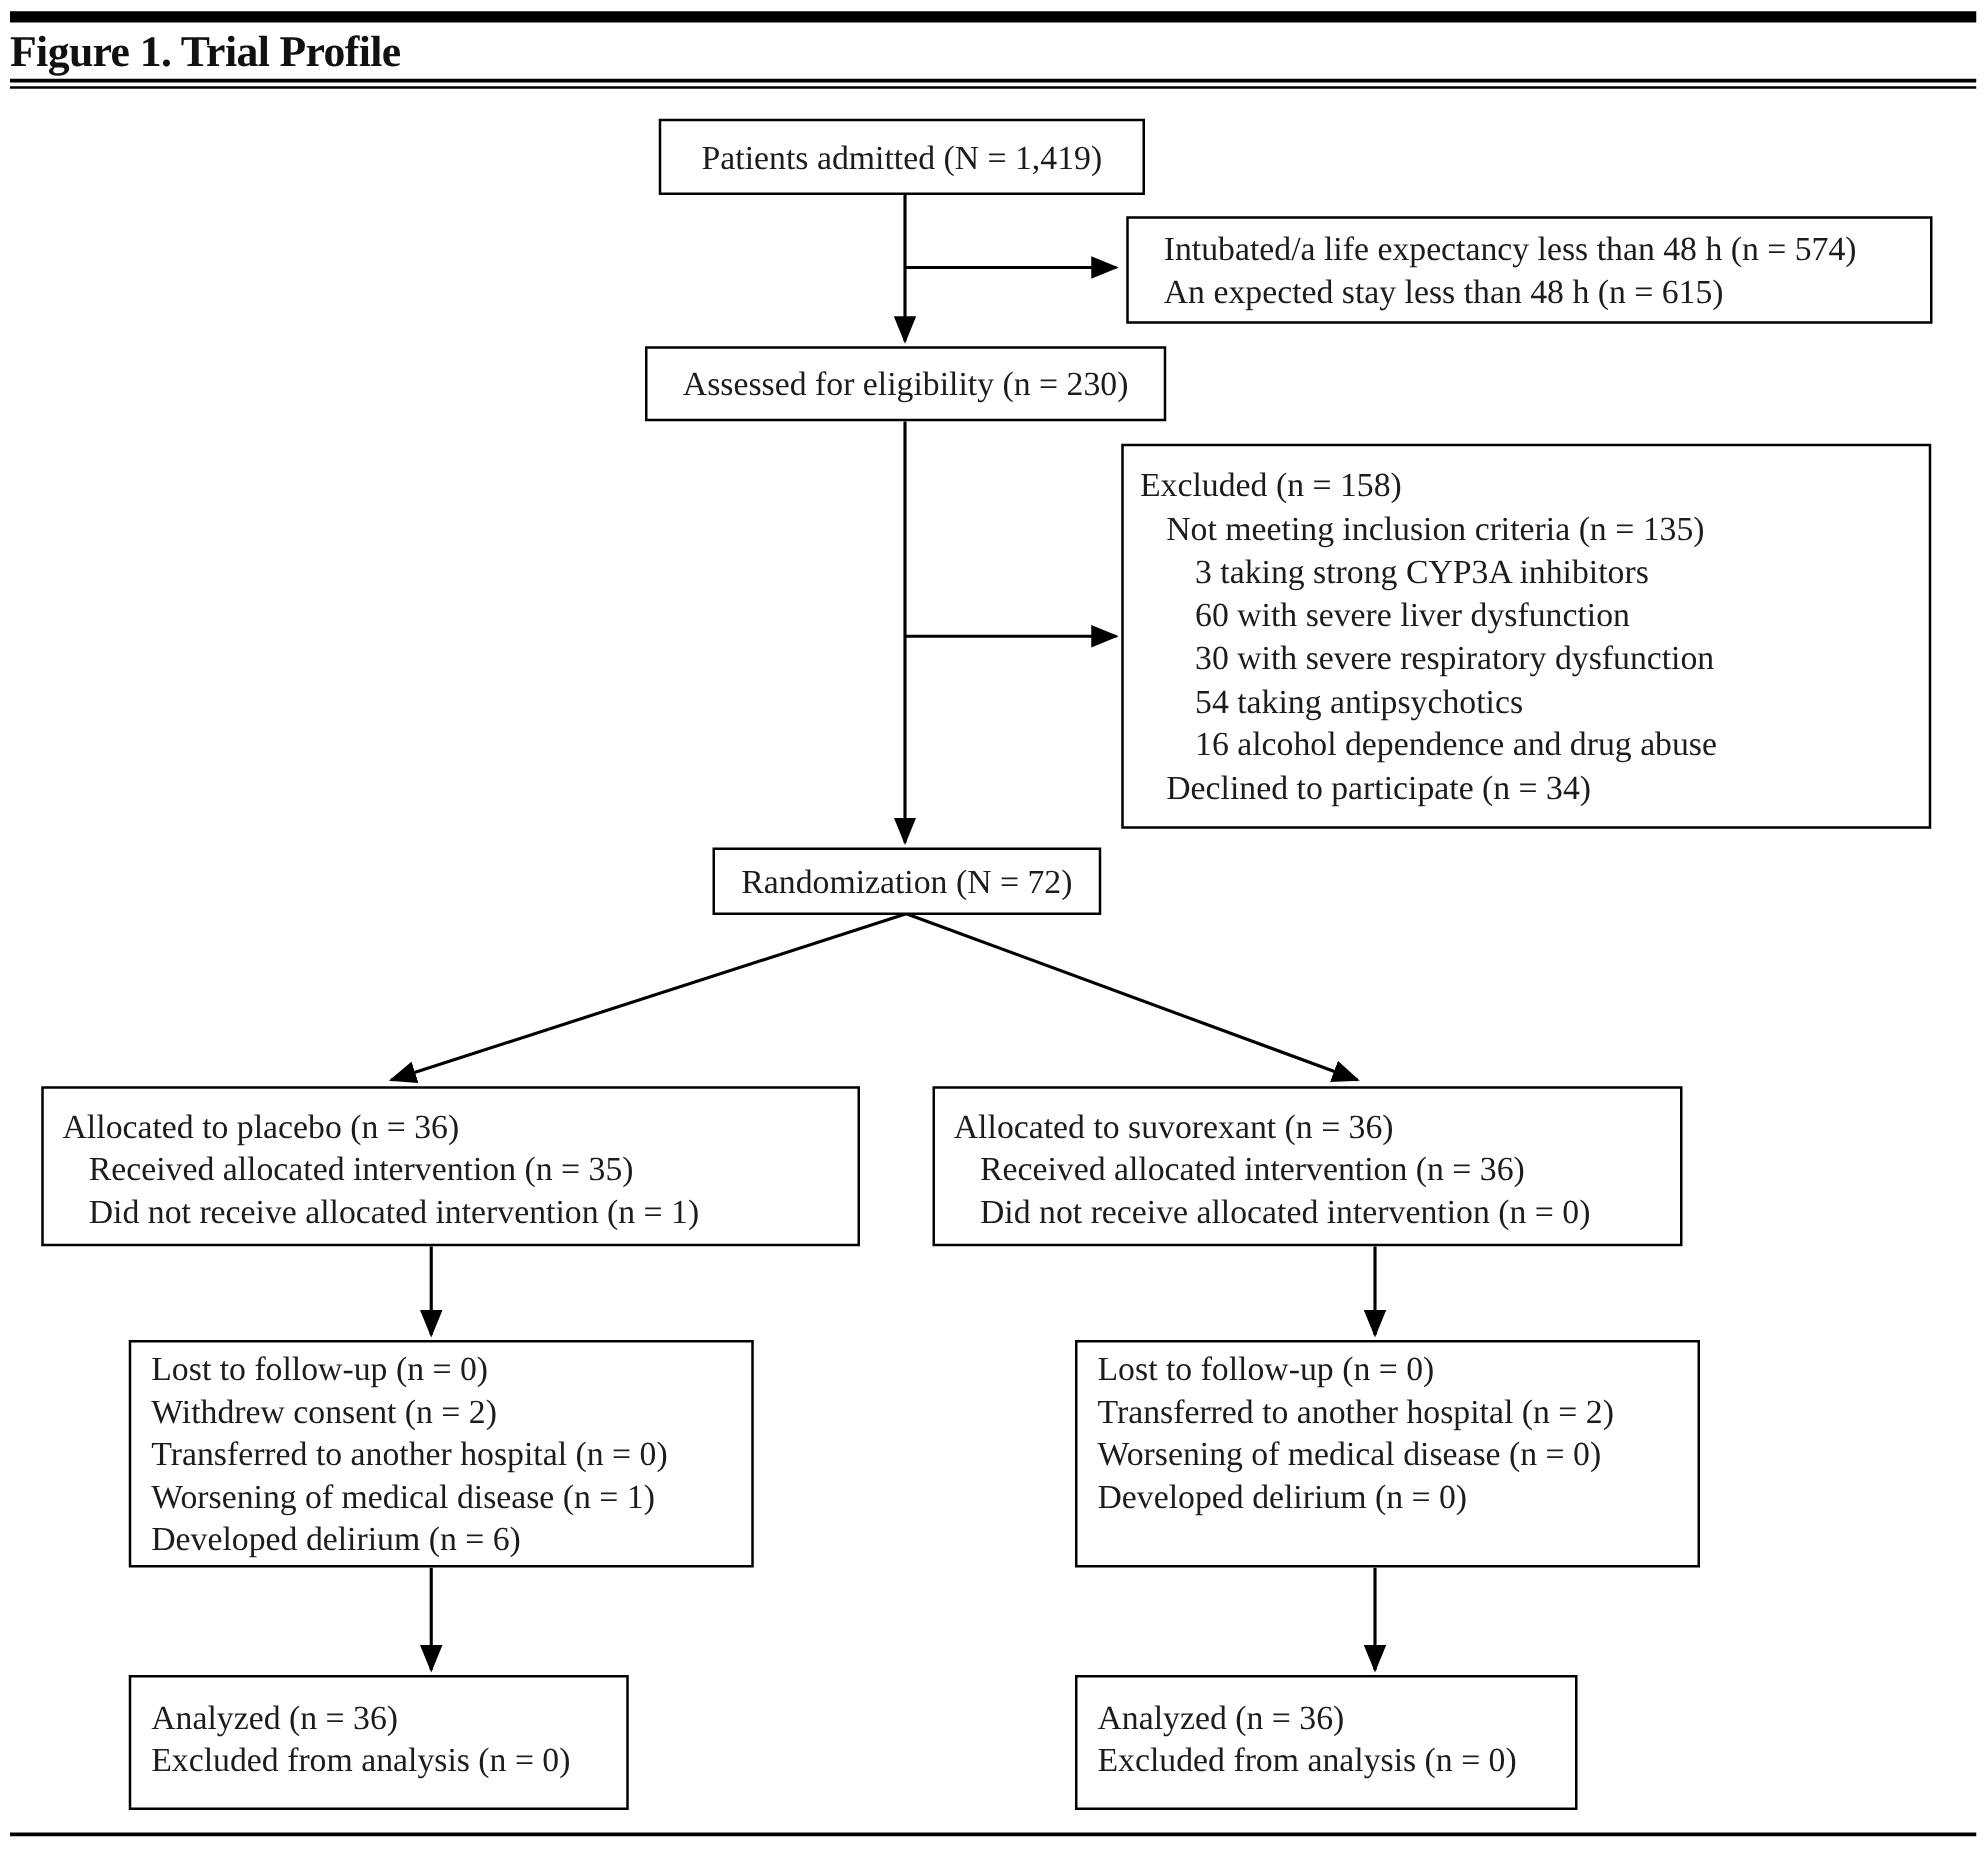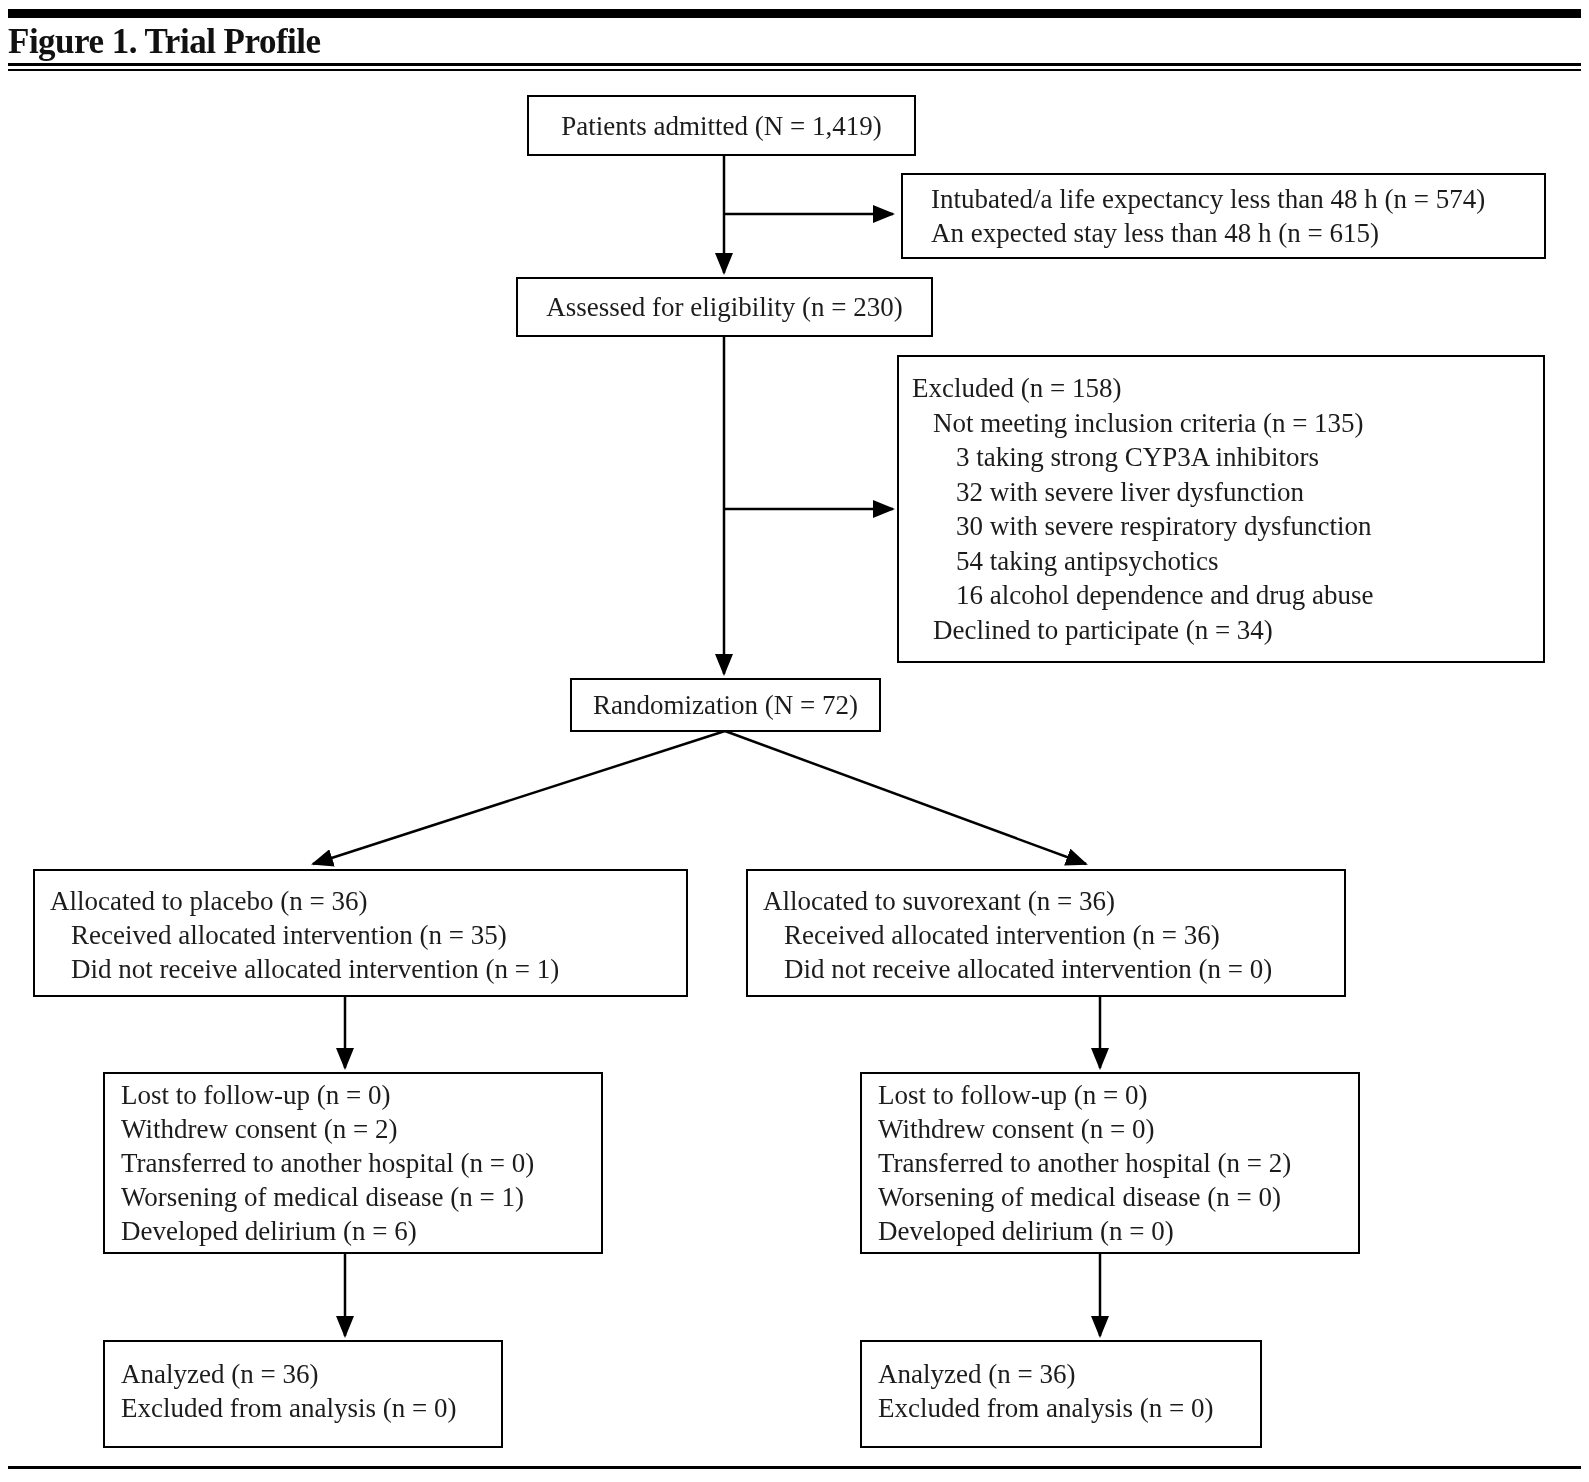--- a/index.html
+++ b/index.html
@@ -81,21 +81,21 @@
   </div>
 
   <div class="box center" style="left:516px; top:277px; width:417px; height:60px;">
     <span class="ln">Assessed for eligibility (n = 230)</span>
   </div>
 
   <div class="box excluded-box" style="left:897px; top:355px; width:648px; height:308px; padding:14px 8px 0 13px;">
     <div class="ln">Excluded (n = 158)</div>
     <div class="ln i1">Not meeting inclusion criteria (n = 135)</div>
     <div class="ln i2">3 taking strong CYP3A inhibitors</div>
-    <div class="ln i2">32 with severe liver dysfunction</div>
+    <div class="ln i2">60 with severe liver dysfunction</div>
     <div class="ln i2">30 with severe respiratory dysfunction</div>
     <div class="ln i2">54 taking antipsychotics</div>
     <div class="ln i2">16 alcohol dependence and drug abuse</div>
     <div class="ln i1">Declined to participate (n = 34)</div>
   </div>
 
   <div class="box center" style="left:570px; top:678px; width:311px; height:54px;">
     <span class="ln">Randomization (N = 72)</span>
   </div>
 
@@ -114,21 +114,20 @@
   <div class="box" style="left:103px; top:1072px; width:500px; height:182px; padding:4px 8px 0 16px;">
     <div class="ln">Lost to follow-up (n = 0)</div>
     <div class="ln">Withdrew consent (n = 2)</div>
     <div class="ln">Transferred to another hospital (n = 0)</div>
     <div class="ln">Worsening of medical disease (n = 1)</div>
     <div class="ln">Developed delirium (n = 6)</div>
   </div>
 
   <div class="box" style="left:860px; top:1072px; width:500px; height:182px; padding:4px 8px 0 16px;">
     <div class="ln">Lost to follow-up (n = 0)</div>
-    <div class="ln">Withdrew consent (n = 0)</div>
     <div class="ln">Transferred to another hospital (n = 2)</div>
     <div class="ln">Worsening of medical disease (n = 0)</div>
     <div class="ln">Developed delirium (n = 0)</div>
   </div>
 
   <div class="box" style="left:103px; top:1340px; width:400px; height:108px; padding:15px 8px 0 16px;">
     <div class="ln">Analyzed (n = 36)</div>
     <div class="ln">Excluded from analysis (n = 0)</div>
   </div>
 

